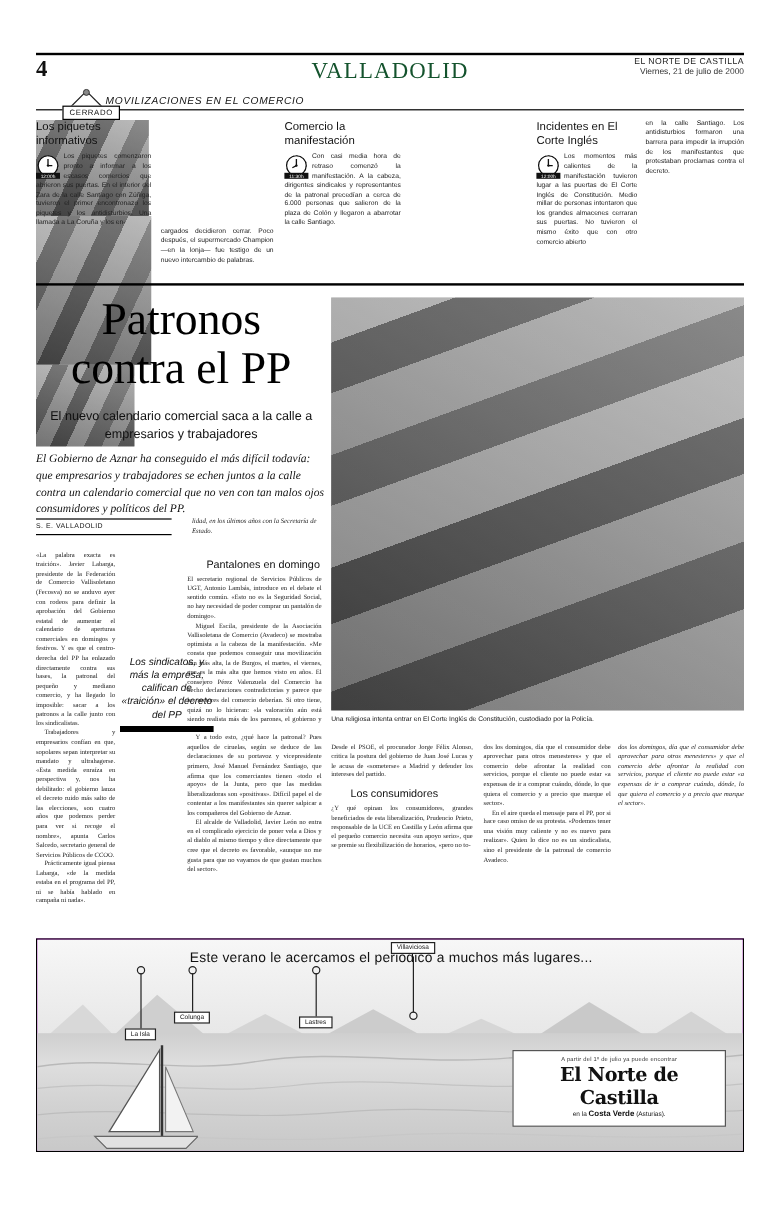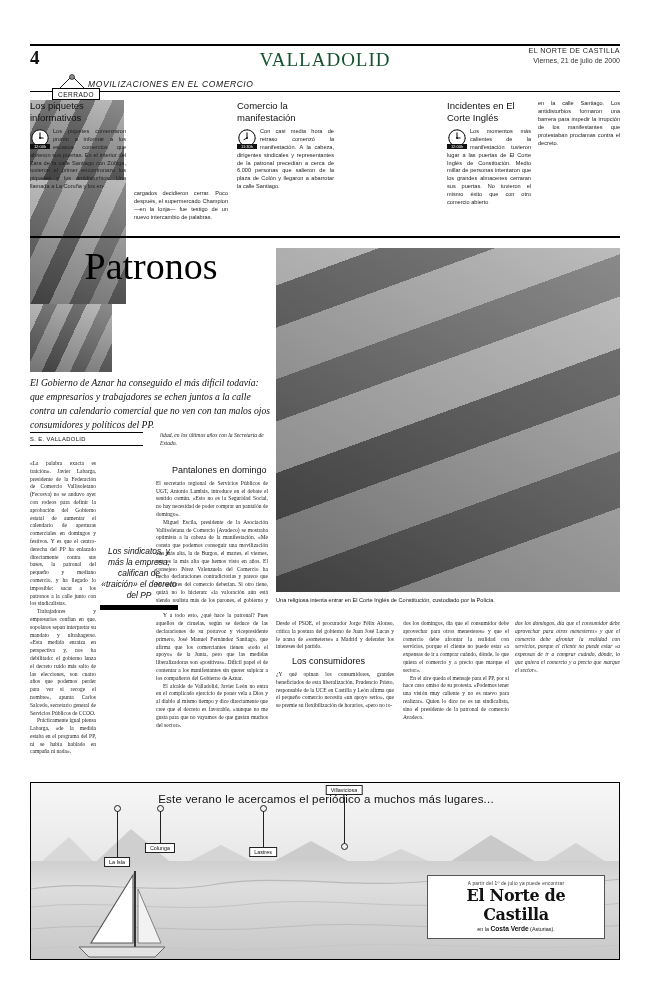--- a/index.html
+++ b/index.html
@@ -319,21 +319,23 @@
       <p>en la calle Santiago. Los antidisturbios formaron una barrera para impedir la irrupción de los manifestantes que protestaban proclamas contra el decreto.</p>
     </div>
     <div class="photo" style="left:508px; top:62px; width:82px; height:68px;"></div>
 
     <div class="strip-rule-bottom"></div>
   </div>
 
   <div class="headline">
     <h1>
       <span>Patronos</span><br>
+      <span>contra el PP</span>
     </h1>
+    <div class="kicker">El nuevo calendario comercial saca a la calle a empresarios y trabajadores</div>
   </div>
 
   <div class="lede">El Gobierno de Aznar ha conseguido el más difícil todavía: que empresarios y trabajadores se echen juntos a la calle contra un calendario comercial que no ven con tan malos ojos consumidores y políticos del PP.</div>
 
   <div class="byline-wrap">
     <div class="byline-rule"></div>
     <div class="byline">S. E. VALLADOLID</div>
     <div class="byline-rule2"></div>
   </div>
   <div class="sec-note">lidad, en los últimos años con la Secretaría de Estado.</div>

